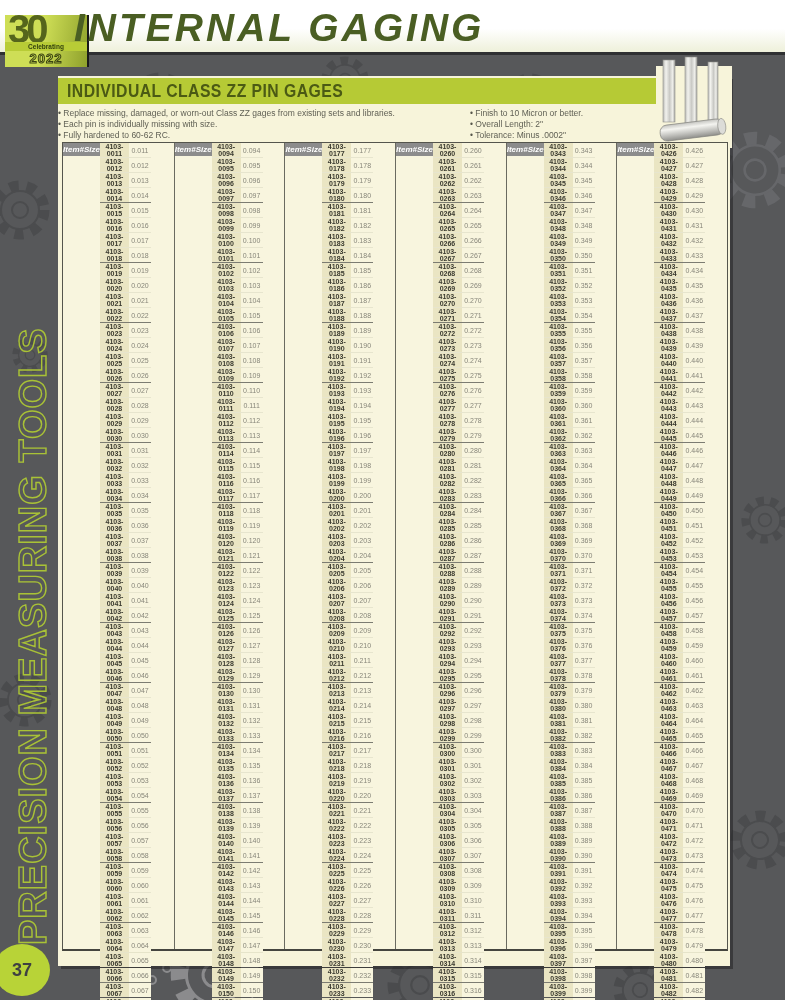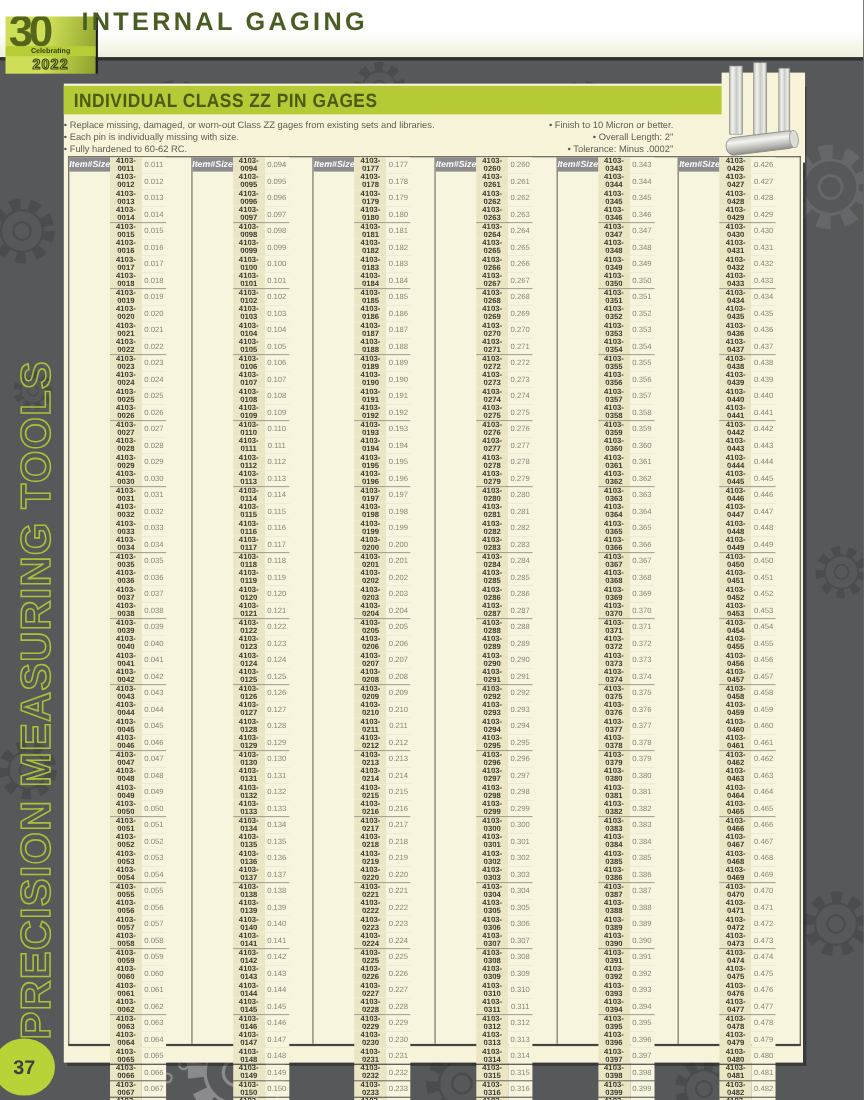--- a/index.html
+++ b/index.html
@@ -1,38 +1,38 @@
 <!DOCTYPE html>
 <html><head>
 <meta charset="utf-8">
 <style>
   html,body{margin:0;padding:0;background:#3c3c3e;}
   .page{position:relative;width:785px;height:1000px;overflow:hidden;background:#57585a;font-family:"Liberation Sans",sans-serif;}
   
   .gears{position:absolute;left:0;top:0;width:785px;height:1000px;}
   
   .topband{position:absolute;left:0;top:0;width:785px;height:52px;background:linear-gradient(#ffffff 55%,#eef0da);border-bottom:3px solid #2f3032;}
-  .page-title{position:absolute;left:74px;top:6px;margin:0;font-size:23px;font-weight:bold;letter-spacing:3px;color:#4a5e23;}
+  .page-title{position:absolute;left:74px;top:6px;margin:0;font-size:39px;font-weight:bold;letter-spacing:3px;color:#4a5e23;font-style:italic;}
   
   .logo{position:absolute;left:5px;top:15px;width:53px;height:52px;background:linear-gradient(100deg,#cede56 45%,#8fa12c);overflow:hidden;border-right:2px solid #1a1a1a;padding-left:29px;}
   .logo-30{position:absolute;left:3px;top:-8px;font-size:40px;font-weight:bold;color:#55651c;letter-spacing:-4px;}
   .logo-celebrating{position:absolute;left:0;top:27px;width:100%;background:#b8cc36;color:#32400e;font-size:6.5px;font-weight:bold;text-align:center;padding:1px 0;}
   .logo-year{position:absolute;left:0;top:36px;width:100%;text-align:center;font-size:13px;font-weight:bold;letter-spacing:1px;color:transparent;-webkit-text-stroke:1px #3a4412;}
   
   .sidebar-text{position:absolute;left:12px;top:385px;height:560px;writing-mode:vertical-rl;transform:rotate(180deg);white-space:nowrap;font-size:38px;font-weight:bold;letter-spacing:1px;color:transparent;-webkit-text-stroke:1.4px #a9c236;}
   
   .page-number{position:absolute;left:-6px;top:944px;width:56px;height:52px;border-radius:50%;background:#b8d337;color:#3f4042;font-size:18px;font-weight:bold;display:flex;align-items:center;justify-content:center;}
   
   .panel{position:absolute;left:58px;top:76px;width:672px;height:890px;background:#f7f4da;box-shadow:3px 3px 0 rgba(35,35,37,.55);}
   .banner{position:absolute;left:0;top:2px;width:672px;height:26px;background:#b6ca35;display:flex;align-items:center;}
   .banner-text{display:inline-block;transform:scaleX(.9);transform-origin:left center;margin-left:9px;font-size:17.5px;font-weight:bold;letter-spacing:.5px;color:#4b5a14;}
   .bullets{position:absolute;margin:0;padding:0;list-style:none;font-size:8.5px;line-height:11px;color:#5f5f54;}
   .bullets li::before{content:"•  ";color:#55554a;}
   .bullets-left{left:0;top:32px;}
-  .bullets-right{left:441px;top:32px;text-align:right;}
+  .bullets-right{left:412px;top:32px;}
   
   .pins-photo{position:absolute;left:596px;top:-20px;width:78px;height:92px;}
   
   .gage-table{position:absolute;left:4px;top:66px;width:664px;display:grid;grid-template-columns:repeat(6,1fr);border:1px solid #55554d;border-bottom:2px solid #45453f;background:#f8f5de;}
   .tgroup{display:flex;}
   .tgroup + .tgroup{border-left:1px solid #6a6a60;}
   .thead{display:flex;height:13px;background:#8c8c8c;color:#ffffff;font-size:8px;font-weight:bold;font-style:italic;align-items:center;}
   .thead .hitem{width:57%;text-align:center;}
   .thead .hsize{width:43%;text-align:center;}
   .tbody{display:grid;grid-template-rows:repeat(83,1fr);height:806px;}

